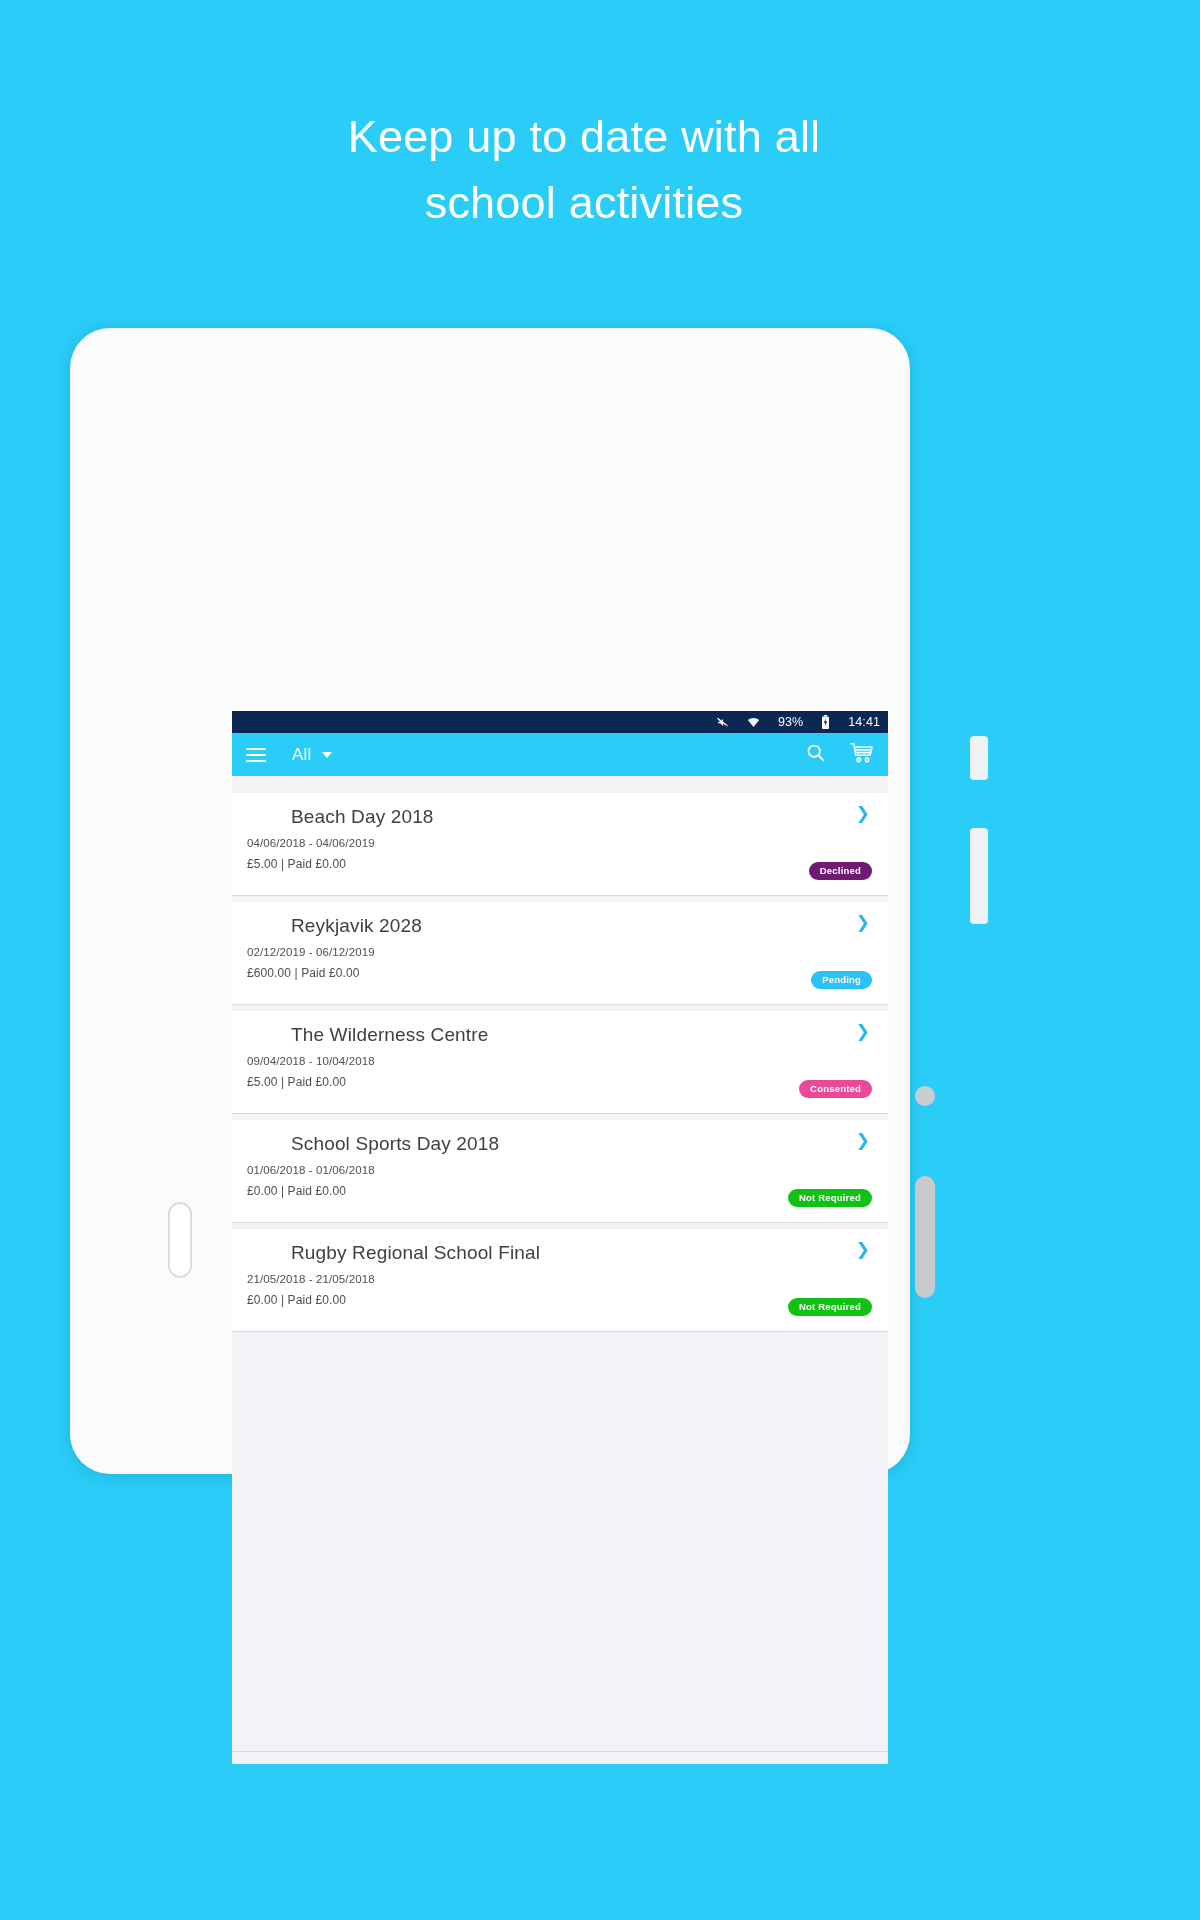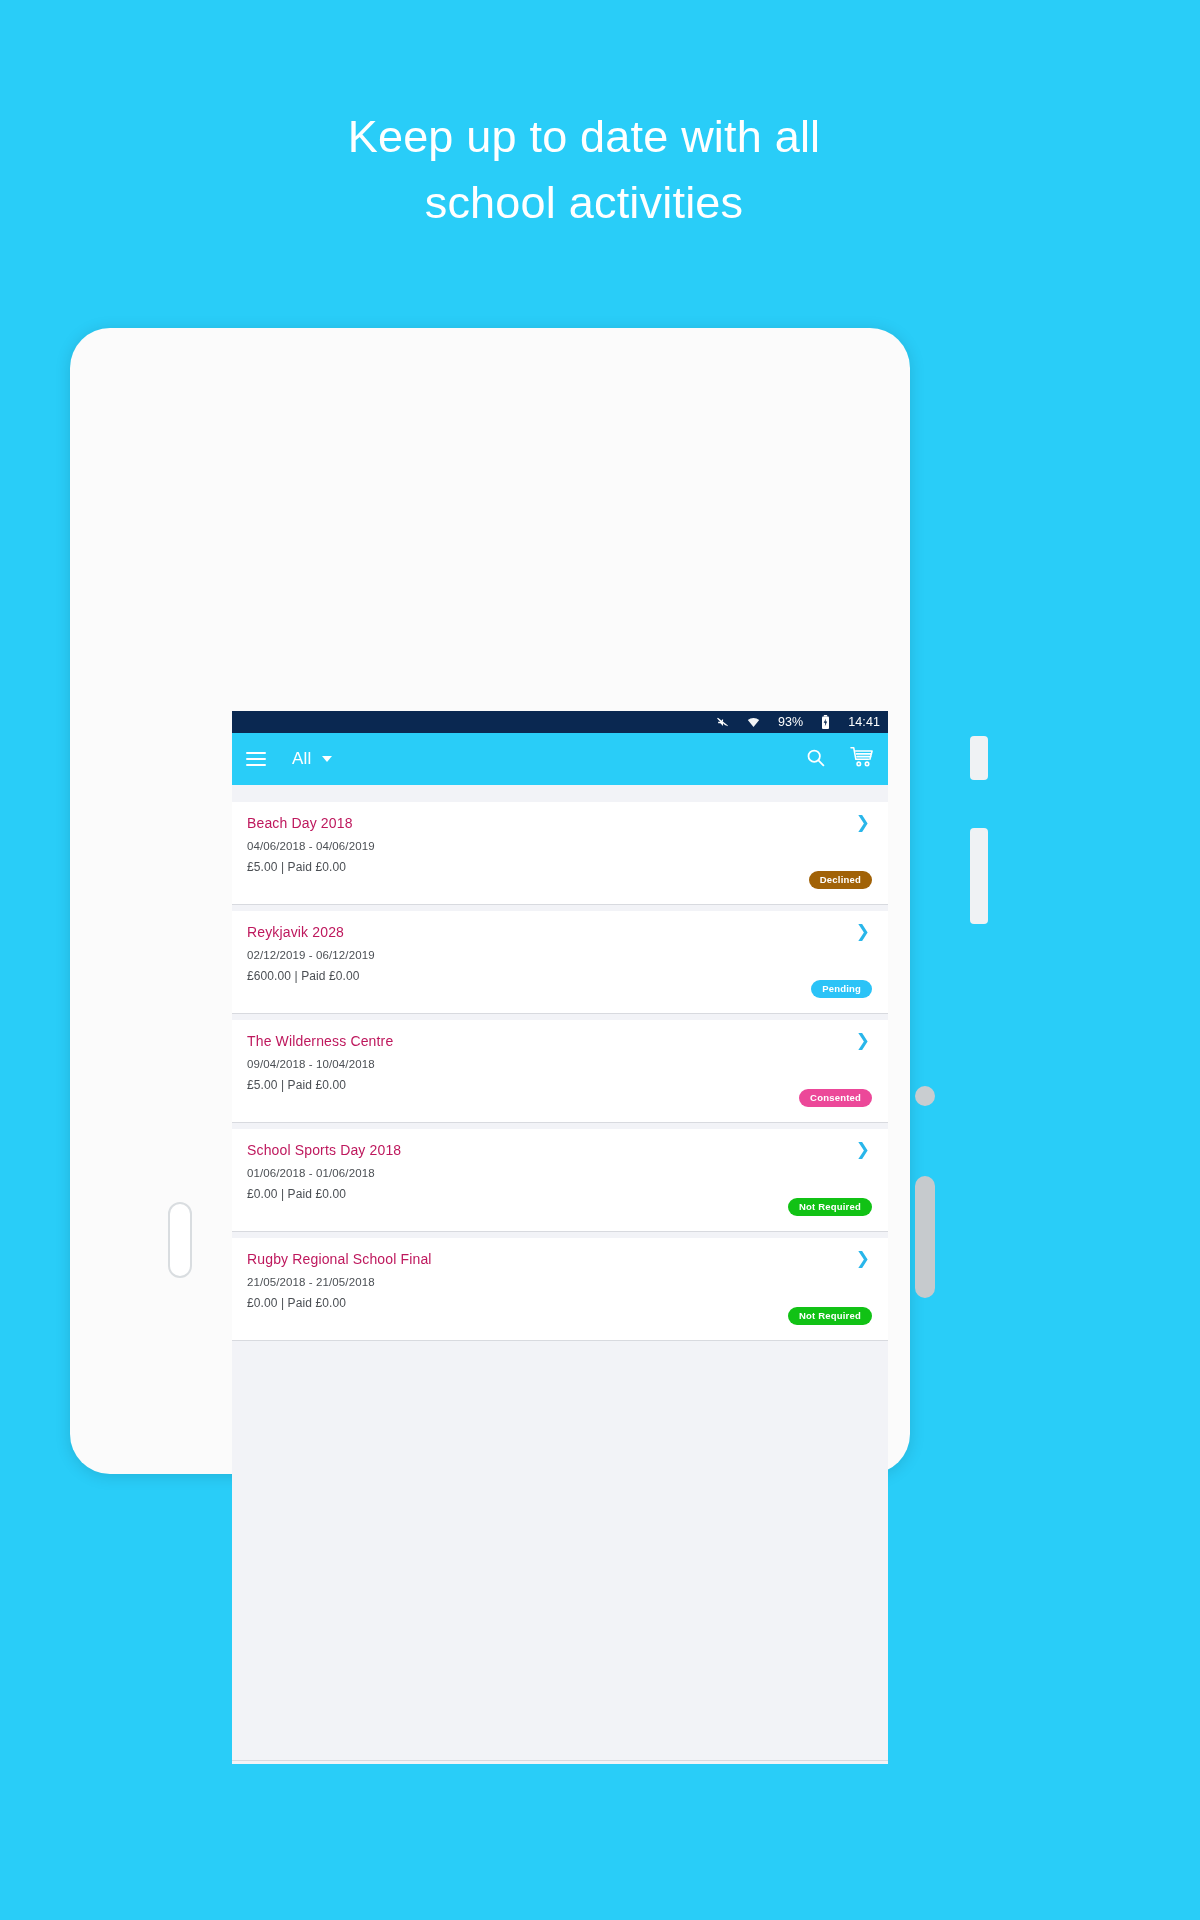--- a/index.html
+++ b/index.html
@@ -118,21 +118,21 @@
   .statusbar .sb-text {
     font-size: 12.5px;
     line-height: 22px;
     letter-spacing: 0.1px;
     color: #FFFFFF;
   }
   .statusbar .sb-icon { display: flex; align-items: center; }
 
   
   .appbar {
-    height: 52px;
+    height: 43px;
     background: #29CDF8;
     display: flex;
     align-items: center;
     padding: 0 14px 0 14px;
   }
   .hamburger {
     width: 20px;
     height: 14px;
     display: flex;
     flex-direction: column;
@@ -175,24 +175,25 @@
   .row {
     background: #FFFFFF;
     border-bottom: 1px solid #D8DADF;
     position: relative;
     padding: 13px 20px 14px 15px;
     height: 103px;
     cursor: pointer;
   }
   .row-gap { height: 6px; background: #F2F3F7; }
   .row-title {
-    font-size: 14px;
-    color: #be185d;
+    font-size: 19px;
+    color: #404040;
     letter-spacing: 0.15px;
     margin-bottom: 9px;
+    margin-left: 44px;
   }
   .row-dates {
     font-size: 11.5px;
     color: #4B4F54;
     letter-spacing: 0.1px;
     margin-bottom: 8px;
   }
   .row-price {
     font-size: 12px;
     color: #4B4F54;
@@ -301,21 +302,21 @@
     </div>
 
     <div class="list">
       <div class="list-top-gap"></div>
 
       <div class="row">
         <div class="row-title">Beach Day 2018</div>
         <div class="row-dates">04/06/2018 - 04/06/2019</div>
         <div class="row-price">£5.00 | Paid £0.00</div>
         <div class="row-chevron">❯</div>
-        <div class="badge" style="background: #a16207;">Declined</div>
+        <div class="badge" style="background: #701a75;">Declined</div>
       </div>
       <div class="row-gap"></div>
 
       <div class="row">
         <div class="row-title">Reykjavik 2028</div>
         <div class="row-dates">02/12/2019 - 06/12/2019</div>
         <div class="row-price">£600.00 | Paid £0.00</div>
         <div class="row-chevron">❯</div>
         <div class="badge" style="background: rgb(43, 195, 247);">Pending</div>
       </div>

